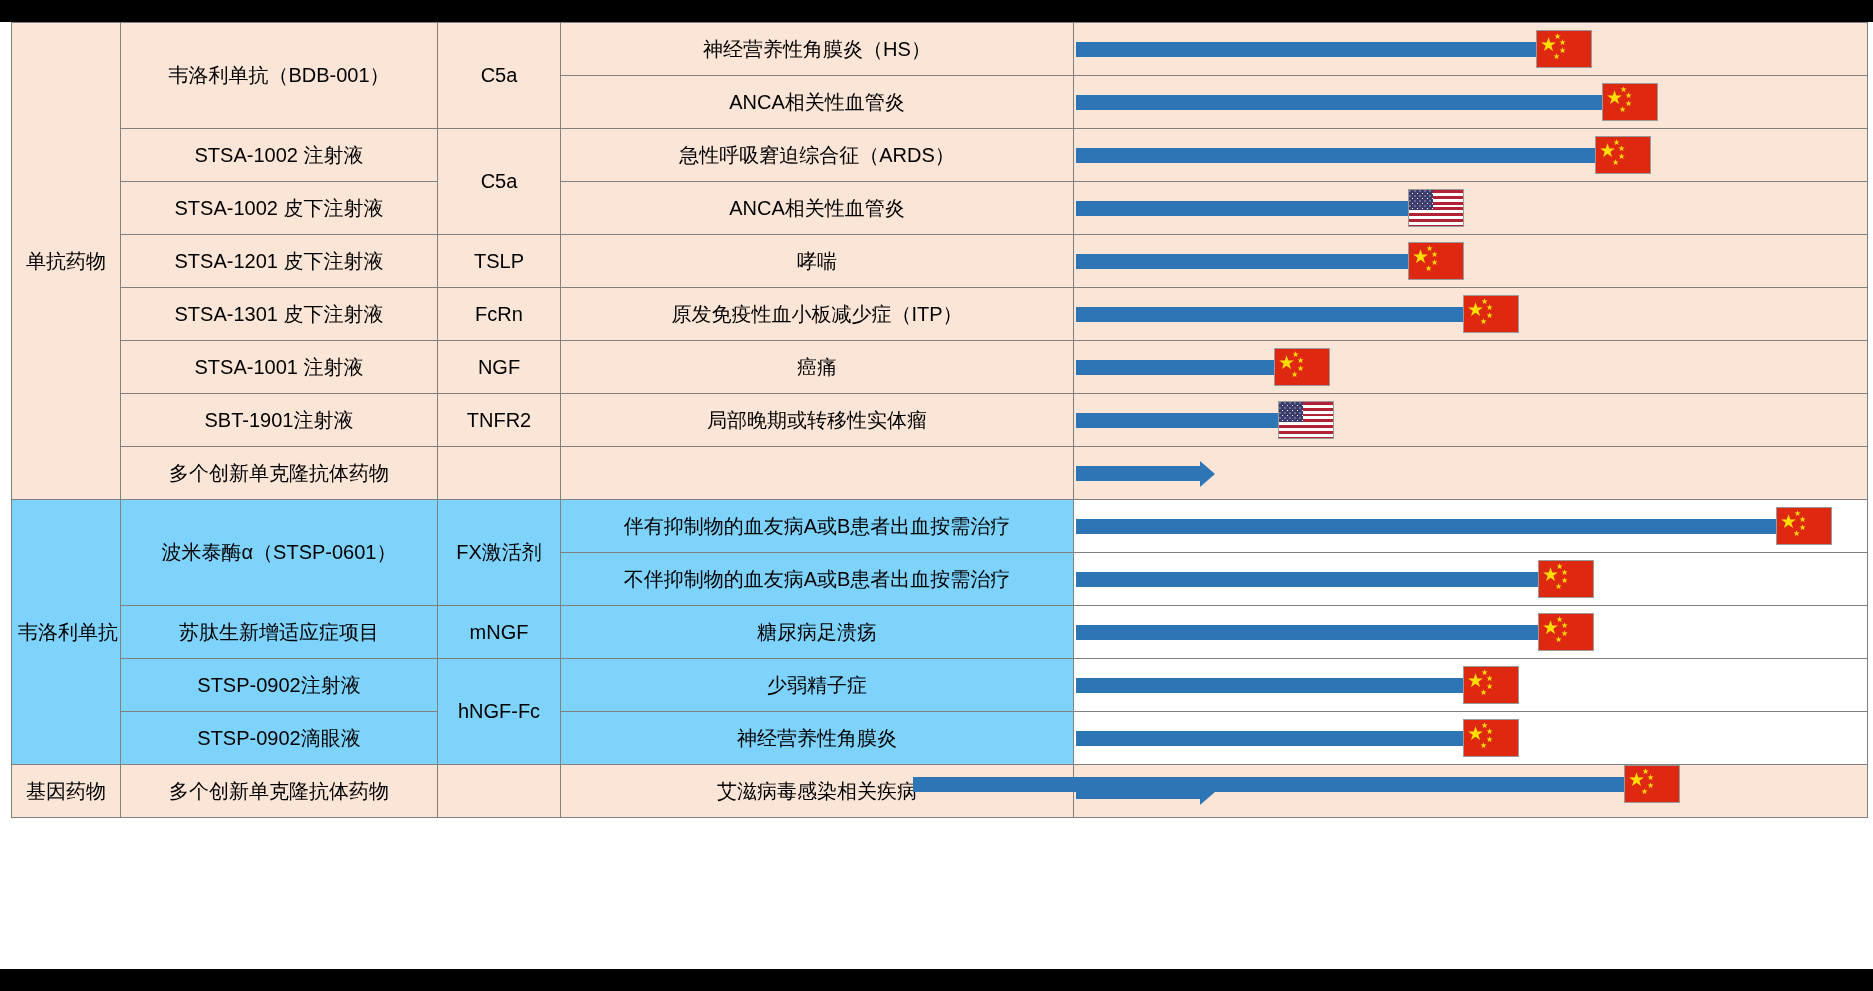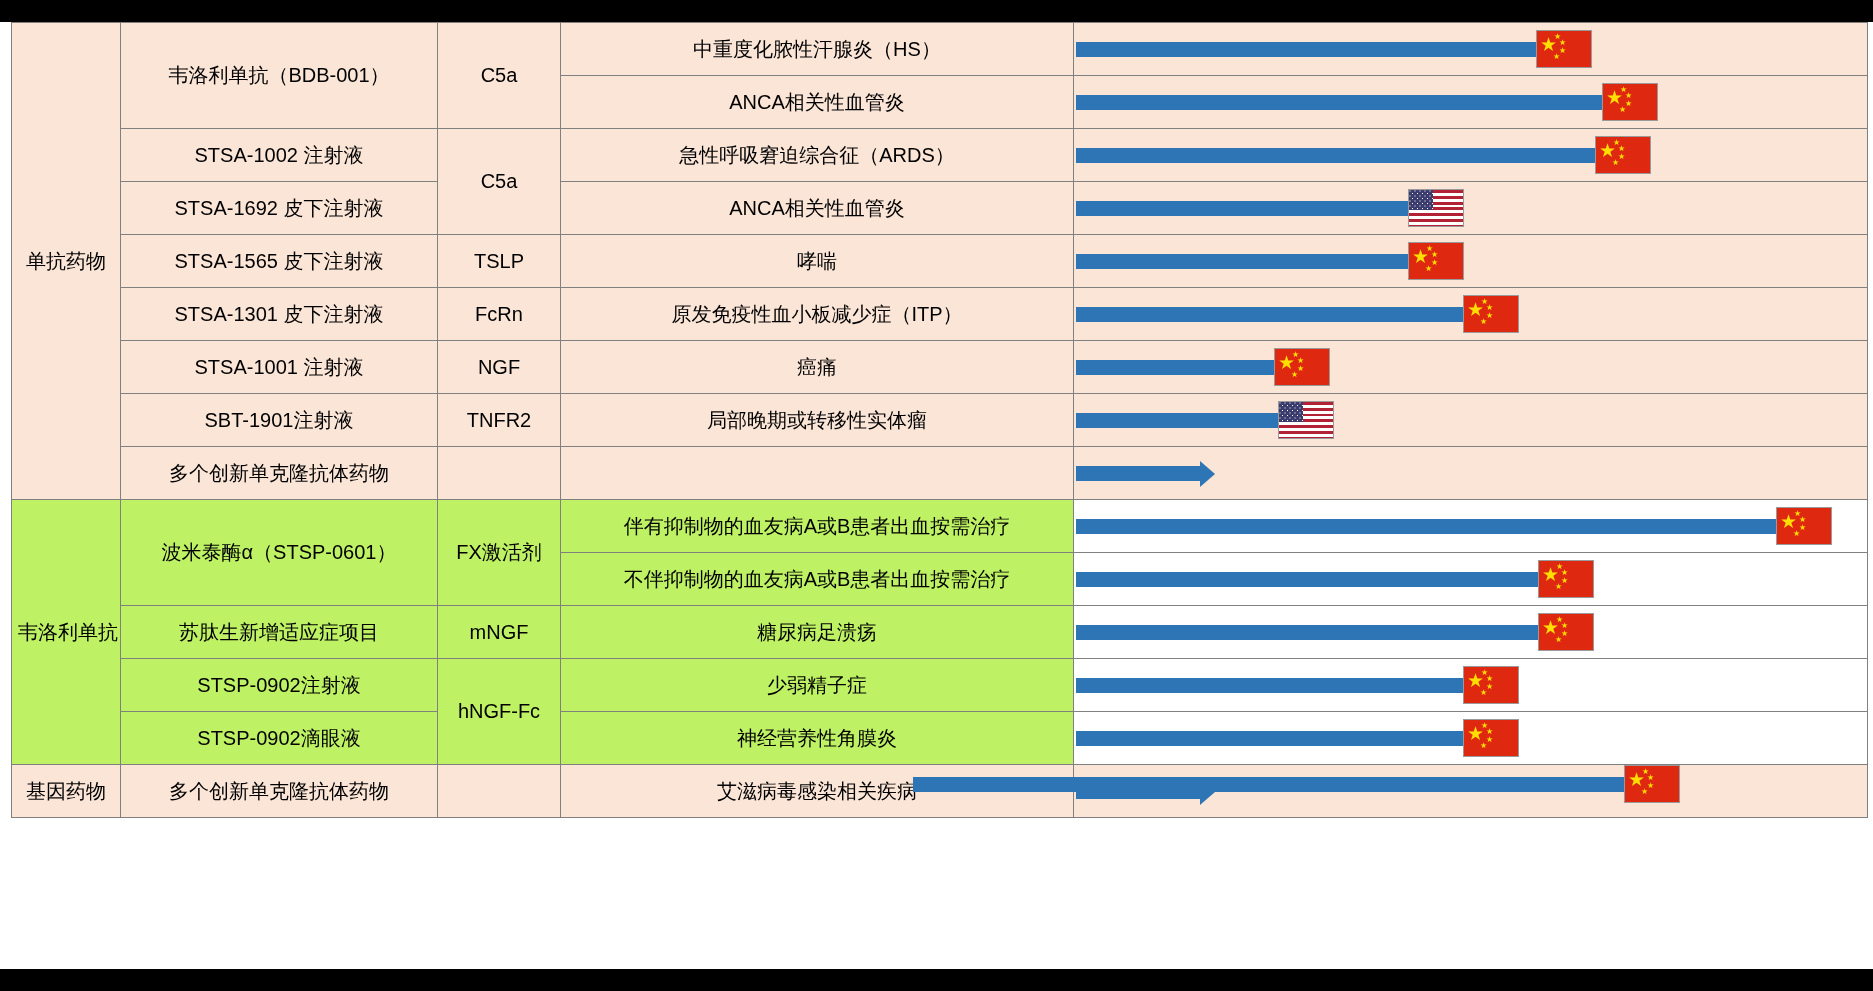--- a/index.html
+++ b/index.html
@@ -60,21 +60,21 @@
     color: #000000;
     background: #fae5d7;
     height: 52px;
   }
   td.col-cat   { width: 108px; }
   td.col-drug  { width: 316px; }
   td.col-tgt   { width: 122px; }
   td.col-ind   { width: 512px; }
   td.col-bar   { width: 793px; background: #fae5d7; position: relative; }
 
-  tr.protein td { background: #bef264; }
+  tr.protein td { background: #7dd3fc; }
   tr.protein td.col-bar { background: #ffffff; }
 
   .cell-txt {
     display: block;
     padding: 0 6px;
     line-height: 1.25;
     white-space: nowrap;
     overflow: hidden;
   }
 
@@ -184,21 +184,21 @@
           <td class="col-cat" rowspan="9">
             <span class="cell-txt">单抗药物</span>
           </td>
           <td class="col-drug" rowspan="2">
             <span class="cell-txt">韦洛利单抗（BDB-001）</span>
           </td>
           <td class="col-tgt" rowspan="2">
             <span class="cell-txt">C5a</span>
           </td>
           <td class="col-ind">
-            <span class="cell-txt">中重度化脓性汗腺炎（HS）</span>
+            <span class="cell-txt">神经营养性角膜炎（HS）</span>
           </td>
           <td class="col-bar">
             <div class="bar-wrap">
               <div class="arrow" style="width:465px"></div>
               <div class="flag cn" style="left:462px">
                 <span class="star-big">★</span>
                   <span class="star-sm s1">★</span>
                   <span class="star-sm s2">★</span>
                   <span class="star-sm s3">★</span>
                   <span class="star-sm s4">★</span>
@@ -244,41 +244,41 @@
                   <span class="star-sm s2">★</span>
                   <span class="star-sm s3">★</span>
                   <span class="star-sm s4">★</span>
               </div>
             </div>
           </td>
         </tr>
 
         <tr>
           <td class="col-drug">
-            <span class="cell-txt">STSA-1692 皮下注射液</span>
+            <span class="cell-txt">STSA-1002 皮下注射液</span>
           </td>
           <td class="col-ind">
             <span class="cell-txt">ANCA相关性血管炎</span>
           </td>
           <td class="col-bar">
             <div class="bar-wrap">
               <div class="arrow" style="width:337px"></div>
               <div class="flag us" style="left:334px">
                 <span class="stripes"></span>
                   <span class="canton">
                     <span class="dots"></span>
                   </span>
               </div>
             </div>
           </td>
         </tr>
 
         <tr>
           <td class="col-drug">
-            <span class="cell-txt">STSA-1565 皮下注射液</span>
+            <span class="cell-txt">STSA-1201 皮下注射液</span>
           </td>
           <td class="col-tgt">
             <span class="cell-txt">TSLP</span>
           </td>
           <td class="col-ind">
             <span class="cell-txt">哮喘</span>
           </td>
           <td class="col-bar">
             <div class="bar-wrap">
               <div class="arrow" style="width:337px"></div>

